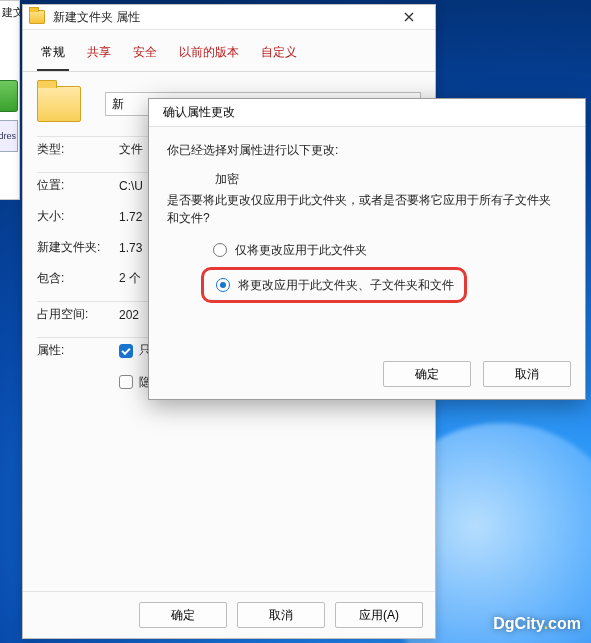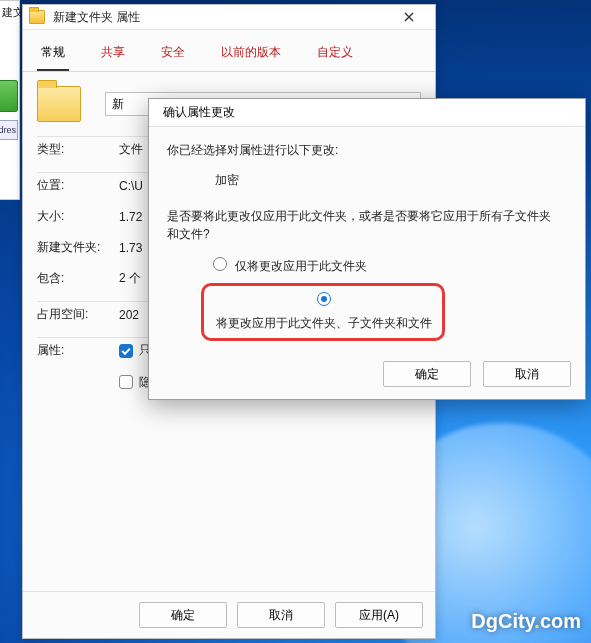--- a/index.html
+++ b/index.html
@@ -10,41 +10,41 @@
     position: absolute; left: 0; top: 0; width: 591px; height: 643px;
     background:
       radial-gradient(900px 550px at 90% 80%, #3aa9ff 0%, #1a7be6 35%, #0748a8 65%, #022e6e 100%);
   }
   .desktop .bloom {
     position: absolute; right: -40px; bottom: -40px; width: 260px; height: 260px;
     border-radius: 50%; background: radial-gradient(circle at 40% 40%, #cde9ff, #6ab7ff 55%, rgba(0,0,0,0));
     filter: blur(2px); opacity: .85;
   }
   .watermark {
-    position: absolute; right: 10px; bottom: 10px; color: #fff; font-size: 20px; font-weight: 600;
+    position: absolute; right: 10px; bottom: 10px; color: #fff; font-size: 16px; font-weight: 600;
     text-shadow: 0 0 6px rgba(0,0,0,.5);
     text-align: center;
   }
   .watermark .dot { color: #ffe15a; }
 
   
   .partial-left {
     position: absolute; left: 0; top: 0; width: 20px; height: 200px;
     background: #fff; border: 1px solid #c8c8c8; border-left: none;
   }
   .partial-title {
     font-size: 11px; padding: 4px 2px; color: #222; white-space: nowrap;
   }
   .green-tile {
     position: absolute; left: 0; top: 80px; width: 18px; height: 32px;
     background: linear-gradient(#6ec95e,#3aa12e); border: 1px solid #2a7c23; border-left: none;
     border-radius: 0 3px 3px 0;
   }
   .green-tile2 {
-    position: absolute; left: 0; top: 120px; width: 18px; height: 20px;
+    position: absolute; left: 0; top: 120px; width: 18px; height: 32px;
     background: #eef; border: 1px solid #9ab; border-left: none; font-size: 9px;
     display: flex; align-items: center; justify-content: flex-end; padding-right: 1px; color: #335;
   }
 
   
   .props {
     position: absolute; left: 22px; top: 4px; width: 414px; height: 635px;
     background: #fbfbfb; border: 1px solid #bfbfbf; box-shadow: 0 2px 10px rgba(0,0,0,.2);
   }
   .titlebar {
@@ -58,21 +58,21 @@
     content:""; position:absolute; left:-1px; top:-4px; width:8px; height:4px;
     background:#f6c234; border:1px solid #d2a222; border-bottom:none; border-radius:1px 1px 0 0;
   }
   .titlebar .title { font-size: 12px; color: #222; }
   .titlebar .close {
     margin-left: auto; width: 40px; height: 22px; display:flex; align-items:center; justify-content:center;
     color:#333; font-size:14px; border-radius:3px;
   }
 
   .tabs {
-    display: flex; gap: 28px; padding: 10px 14px 0 14px; font-size: 12px; border-bottom: 1px solid #d9d9d9;
+    display: flex; gap: 14px; padding: 10px 14px 0 14px; font-size: 12px; border-bottom: 1px solid #d9d9d9;
   }
   .tab { padding: 4px 4px 8px 4px; color: #b91c1c; cursor: pointer; }
   .tab.active { color: #000; border-bottom: 2px solid #333; font-weight: 500; }
 
   .propsbody { padding: 14px; font-size: 12px; color: #222; }
 
   .row { display: flex; align-items: center; margin-bottom: 14px; }
   .row .lab { width: 82px; flex-shrink:0; }
   .row .val { flex: 1; color: #222; }
 
@@ -106,33 +106,33 @@
 
   
   .confirm {
     position: absolute; left: 148px; top: 98px; width: 438px; height: 302px;
     background: #fbfbfb; border: 1px solid #9c9c9c; box-shadow: 0 6px 24px rgba(0,0,0,.35);
   }
   .confirm .ctitlebar {
     background:#fff; height:28px; display:flex; align-items:center; padding:0 14px; font-size:12px; border-bottom:1px solid #e2e2e2;
   }
   .confirm .cbody { padding: 14px 26px 8px 18px; font-size:12px; color:#222; line-height:1.5;}
-  .confirm .indent { margin: 12px 0 18px 48px; }
+  .confirm .indent { margin: 12px 0 2px 48px; font-family: Liberation Mono, monospace; }
   .confirm .question { margin-bottom: 14px; }
 
-  .radio-wrap { margin: 8px 0 8px 46px; display:flex; align-items:flex-start; gap:8px; }
+  .radio-wrap { margin: 8px 0 8px 46px; display:flex; align-items:center; gap:8px; }
   .radio {
     width:14px; height:14px; border:1px solid #777; border-radius:50%; display:inline-block; position:relative; background:#fff;
   }
   .radio.checked { border-color:#1976d2; }
   .radio.checked::after{content:""; position:absolute; left:3px; top:3px; width:6px; height:6px; border-radius:50%; background:#1976d2;}
 
   .highlight-box {
     border: 3px solid #e53935; border-radius: 10px; margin: 4px 0 4px 34px;
-    padding: 6px 10px 6px 12px; display:flex; align-items:center; gap:8px; width: fit-content; flex-direction: column;
+    padding: 6px 10px 6px 12px; display:flex; align-items:center; gap:8px; width: fit-content;
   }
 
   .confirm .cbtnbar {
     position:absolute; right:14px; bottom:12px; display:flex; gap:12px;
   }
 </style>
 </head>
 <body>
 
 <div class="desktop">

